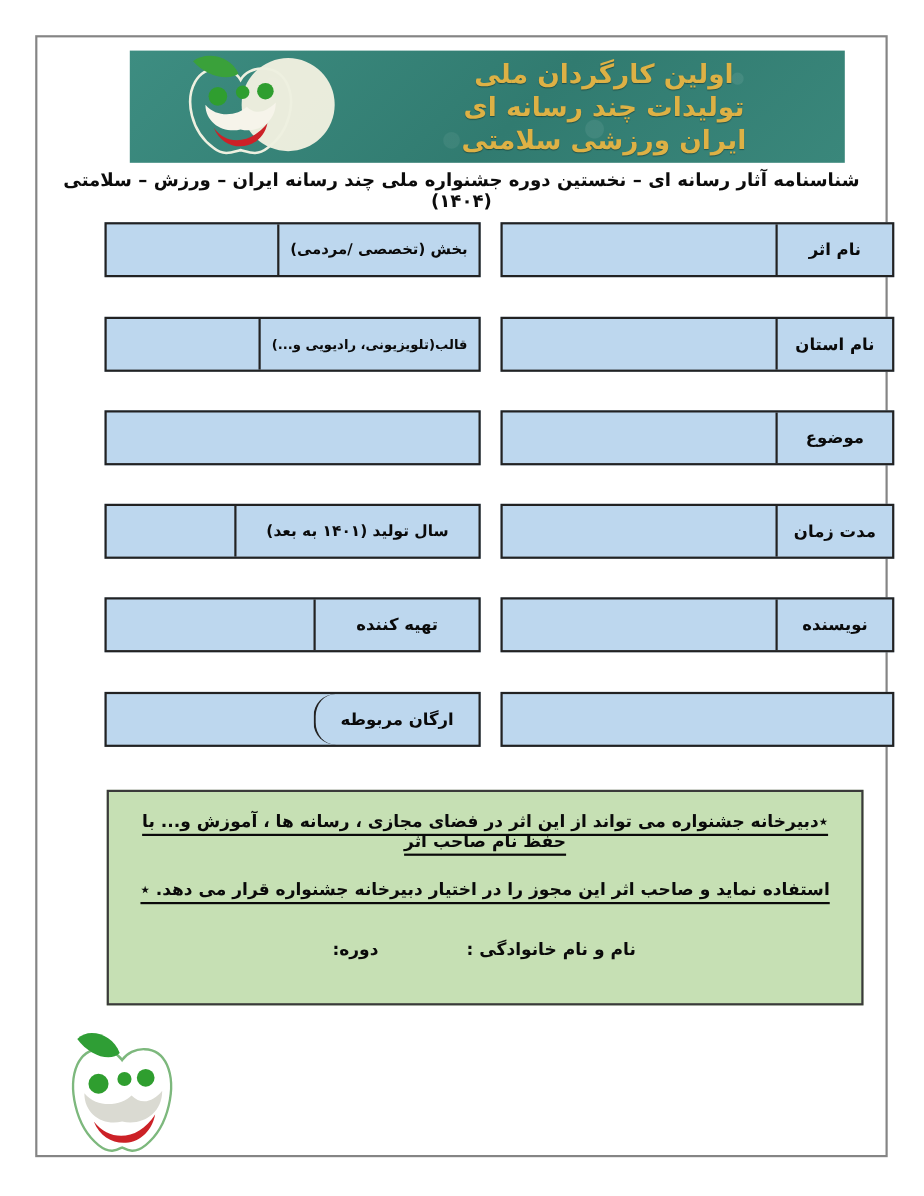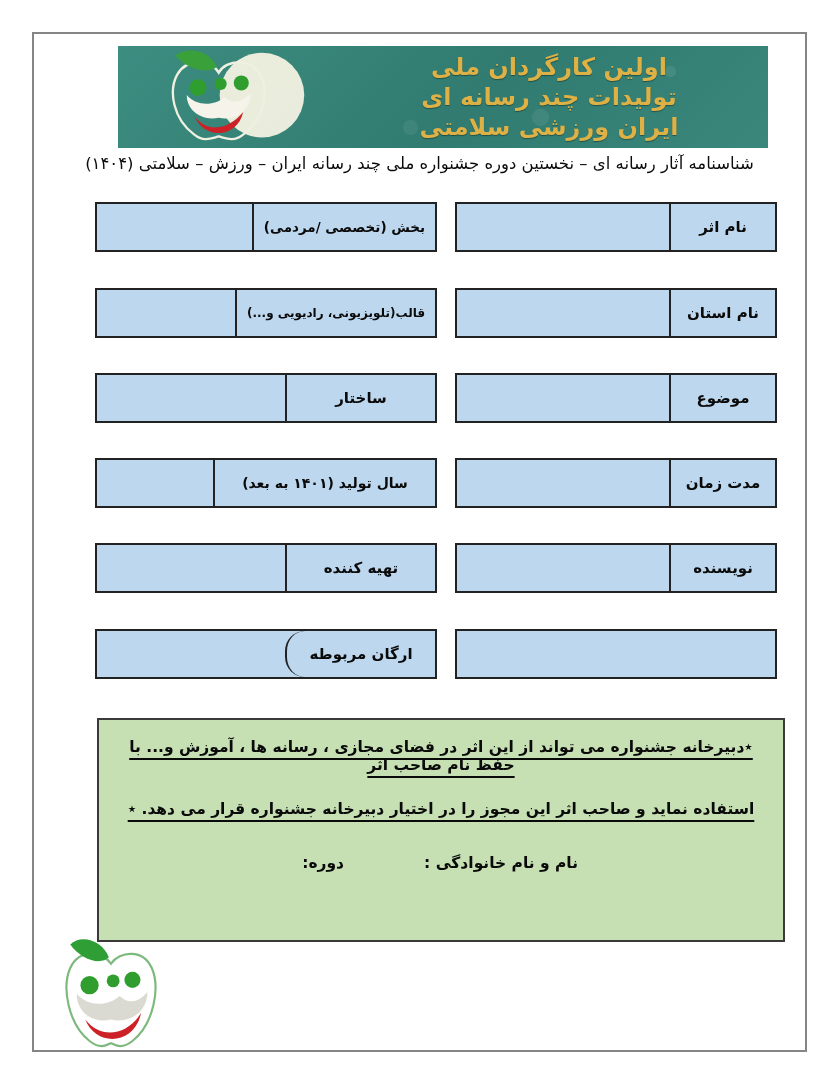--- a/index.html
+++ b/index.html
@@ -22,42 +22,42 @@
       radial-gradient(circle at 45% 80%, rgba(255,255,255,.06) 0 7px, transparent 8px);
     pointer-events:none;}
   .banner-logo{position:absolute;left:22px;top:4px;width:180px;height:94px;z-index:2;}
   .banner-text{position:absolute;right:14px;top:5px;width:410px;height:92px;z-index:2;
     display:flex;flex-direction:column;justify-content:center;text-align:center;
     color:#ddb145;font-weight:bold;font-size:24px;line-height:30px;
     text-shadow:0 1px 1px rgba(0,0,0,.35);}
 
   
   .doc-title{position:absolute;left:32px;top:154px;width:775px;text-align:center;
-    direction:rtl;font-weight:normal;font-size:16.5px;color:#0c0c0c;}
+    direction:rtl;font-weight:bold;font-size:16.5px;color:#0c0c0c;}
 
   
   .field-box{position:absolute;height:46px;background:#bdd7ee;border:2px solid #222222;
     display:flex;direction:rtl;}
-  .field-box.right-col{left:455px;width:318px;}
+  .field-box.right-col{left:455px;width:318px;padding-left:36px;}
   .field-box.left-col{left:95px;width:338px;}
   .label-cell{display:flex;align-items:center;justify-content:center;
     border-left:2px solid #222222;font-weight:bold;color:#0a0a0a;font-size:15px;
     direction:rtl;text-align:center;padding:0 4px;box-sizing:border-box;margin-left:20px;}
   .right-col .label-cell{width:106px;}
   .input-cell{flex:1;}
   .lw0{width:183px;}
   .lw1{width:200px;font-size:12px;}
   .lw2{width:150px;}
   .lw3{width:222px;font-size:14px;}
   .lw4{width:150px;}
   .lw5{width:150px;border-radius:20px;}
   .fs14{font-size:13.5px;}
 
   
-  .notice-box{position:absolute;left:97px;top:718px;width:688px;height:224px;
+  .notice-box{position:absolute;left:97px;top:718px;width:688px;height:196px;
     background:#c6e0b4;border:2px solid #3a3a3a;box-sizing:border-box;}
   .notice-line{direction:rtl;text-align:center;font-weight:bold;font-size:15.5px;color:#0a0a0a;
     text-decoration:underline;text-underline-offset:6px;text-decoration-thickness:1.5px;}
   .notice-line.l1{margin:18px 10px 0 10px;}
   .notice-line.l2{margin:26px 10px 0 10px;}
   .names-row{position:absolute;top:134px;right:205px;display:flex;direction:rtl;gap:80px;
     font-weight:bold;font-size:15.5px;color:#0a0a0a;}
 
   .bottom-logo{position:absolute;left:56px;top:938px;width:110px;height:118px;}
 </style>
@@ -114,21 +114,20 @@
 
   <div class="field-box left-col" style="top:202px">
     <div class="label-cell lw0 fs14">بخش (تخصصی /مردمی)</div>
     <div class="input-cell"></div>
   </div>
   <div class="field-box left-col" style="top:288px">
     <div class="label-cell lw1">قالب(تلویزیونی، رادیویی و...)</div>
     <div class="input-cell"></div>
   </div>
   <div class="field-box left-col" style="top:373px">
-    <div class="label-cell lw2">ساختار</div>
     <div class="input-cell"></div>
   </div>
   <div class="field-box left-col" style="top:458px">
     <div class="label-cell lw3">سال تولید (۱۴۰۱ به بعد)</div>
     <div class="input-cell"></div>
   </div>
   <div class="field-box left-col" style="top:543px">
     <div class="label-cell lw4">تهیه کننده</div>
     <div class="input-cell"></div>
   </div>

